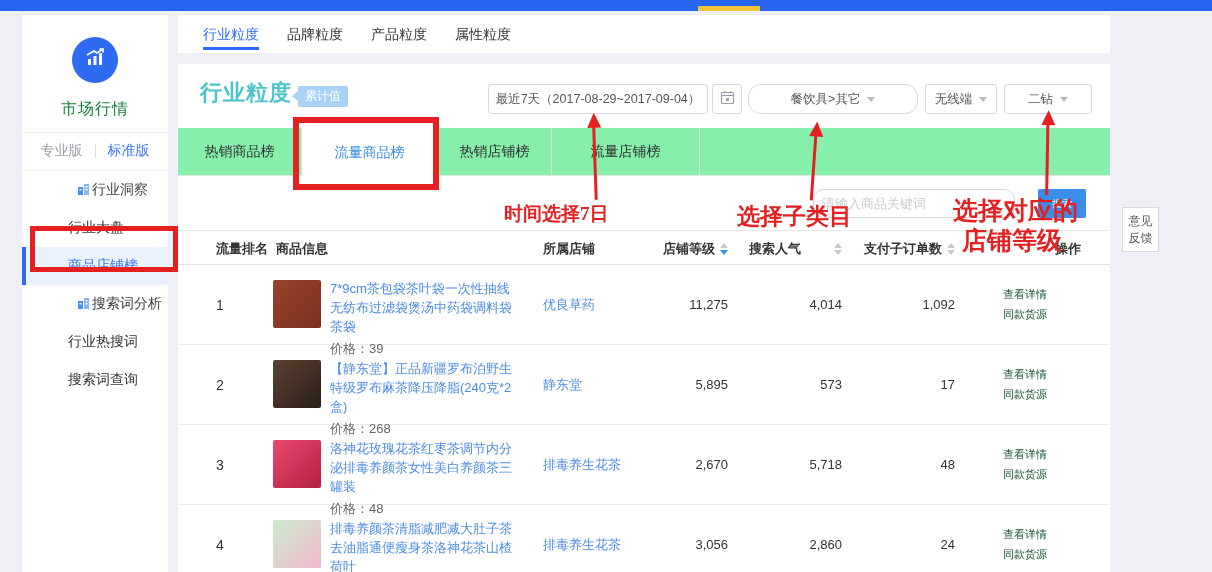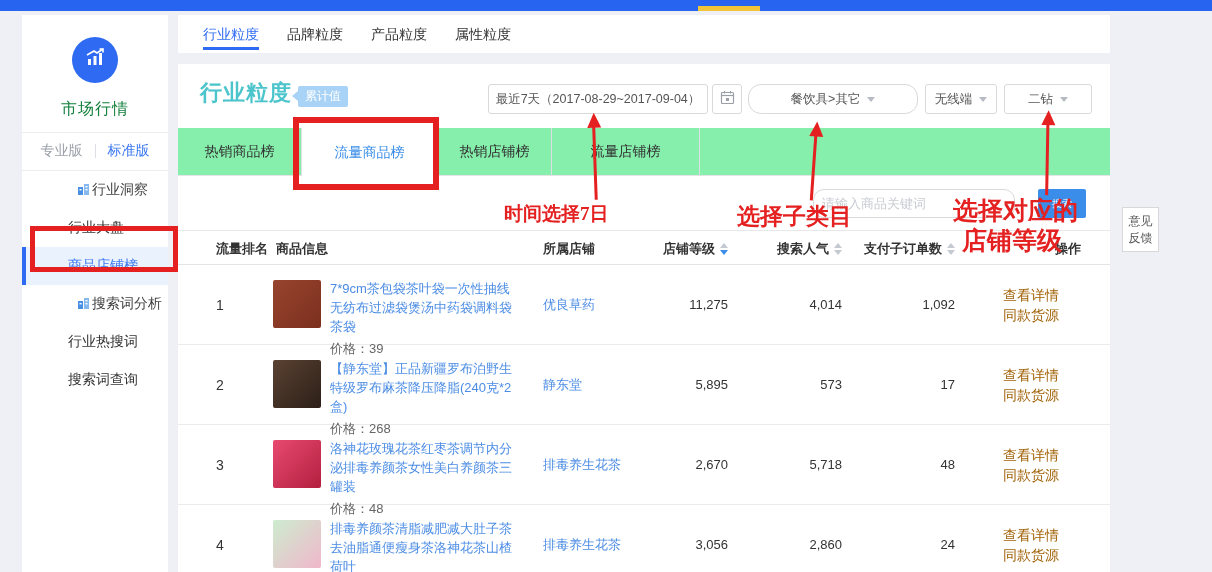--- a/index.html
+++ b/index.html
@@ -80,21 +80,21 @@
     font-family:"Liberation Sans","DejaVu Sans",sans-serif; }
 
   
   .thead { left:0; top:166px; width:932px; height:35px; border-top:1px solid #e8e8ea;
     border-bottom:1px solid #e4e4e7; font-size:13px; font-weight:bold; color:#333; }
   .thead > div { position:absolute; top:0; height:35px; display:flex; align-items:center; }
   .h-rank { left:38px; }
   .h-product { left:98px; }
   .h-shop { left:365px; }
   .h-traffic { left:430px; width:120px; justify-content:flex-end; }
-  .h-search { left:560px; width:104px; justify-content:flex-end; }
+  .h-search { left:560px; width:104px; justify-content:flex-end;gap:28px; }
   .h-orders { left:650px; width:127px; justify-content:flex-end; }
   .h-action { left:825px; width:78px; justify-content:flex-end; }
   .sort { display:inline-flex; flex-direction:column; margin-left:5px; gap:2px; cursor:pointer; }
   .sort i { width:0; height:0; border-left:4px solid transparent; border-right:4px solid transparent; }
   .sort .up { border-bottom:5px solid #c5c9d2; }
   .sort .dn { border-top:5px solid #c5c9d2; }
   .sort .dn.on { border-top-color:#3a8de8; }
 
   .tbody { left:0; top:201px; width:932px; }
   .trow { position:relative; height:80px; border-bottom:1px solid #ebebeb; }
@@ -104,21 +104,21 @@
   .c.tw { left:152px; top:14px; width:192px; }
   .ptitle { display:block; font-size:13px; line-height:19px; color:#4b8ce4; text-decoration:none; cursor:pointer; }
   .pprice { margin-top:4px; font-size:13px; color:#666; }
   .c.shop { left:365px; top:0; height:100%; width:115px; display:flex; align-items:center;
     font-size:13px; color:#4b8ce4; text-decoration:none; cursor:pointer; }
   .c.num { top:0; height:100%; display:flex; align-items:center; justify-content:flex-end; font-size:13px; color:#333; }
   .c.n-traffic { left:430px; width:120px; }
   .c.n-search { left:560px; width:104px; }
   .c.n-orders { left:664px; width:113px; }
   .c.acts { left:825px; top:50%; transform:translateY(-50%); display:flex; flex-direction:column; }
-  .c.acts a { font-size:14px; line-height:20px; color:#a16207; text-decoration:none; cursor:pointer; }
+  .c.acts a { font-size:11px; line-height:20px; color:#14532d; text-decoration:none; cursor:pointer;font-family:Liberation Mono, monospace; }
 
   
   .feedback { left:1122px; top:207px; width:37px; height:45px; background:#fff;
     border:1px solid #d8d8d8; font-size:12px; color:#555; text-align:center;
     padding-top:5px; line-height:17px; cursor:pointer; }
 
   
   .ann { z-index:50; }
   .rbox { border:5px solid #e42020; background:transparent; pointer-events:none; }
   .rbox-side { left:30px; top:226px; width:148px; height:46px; }

